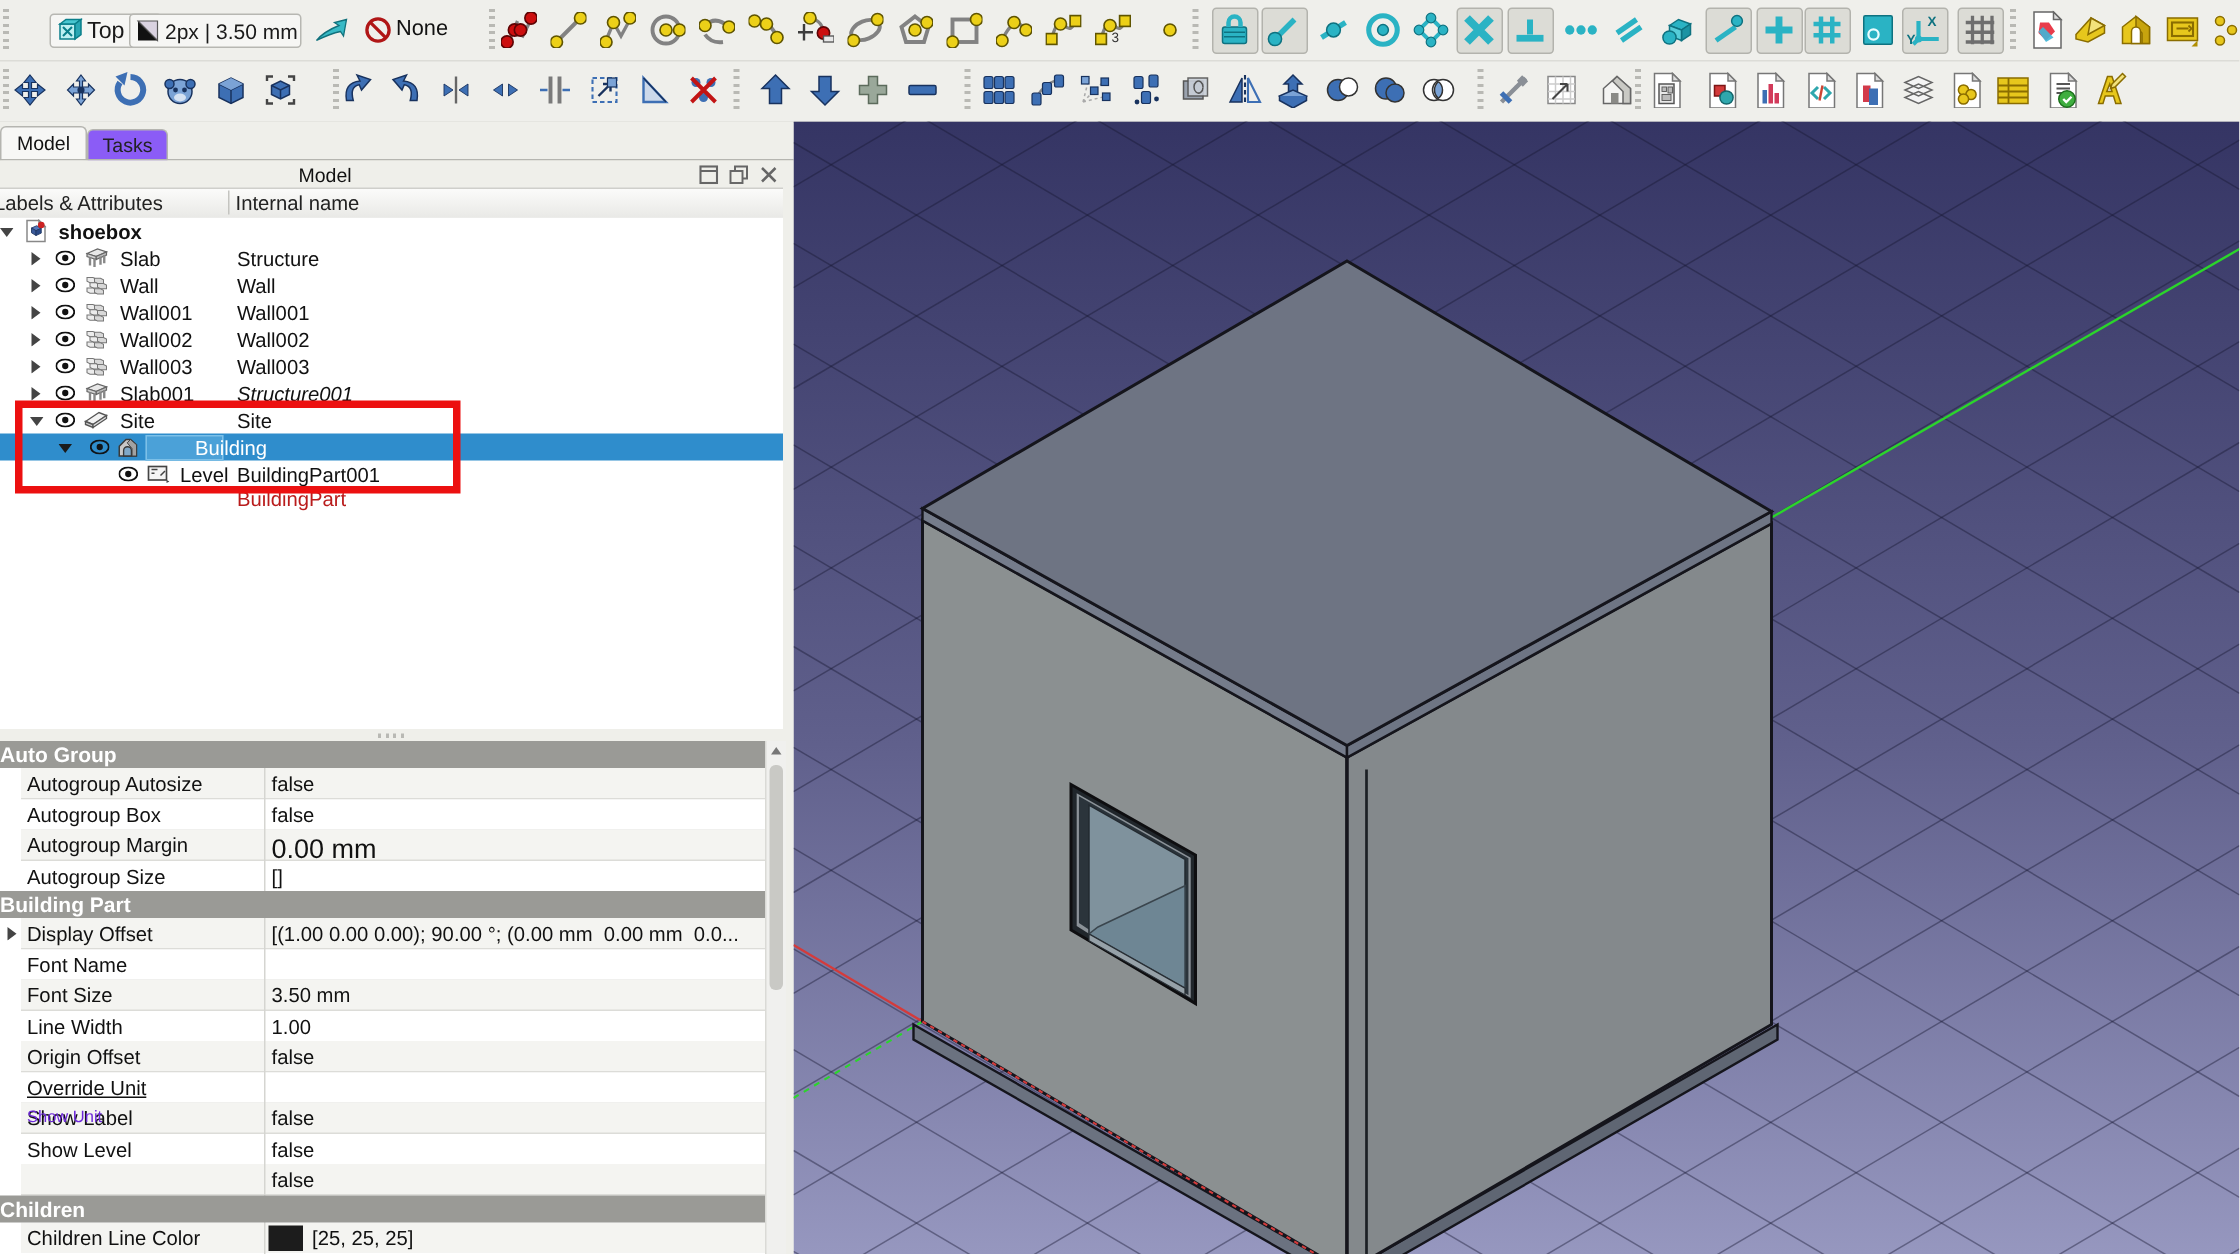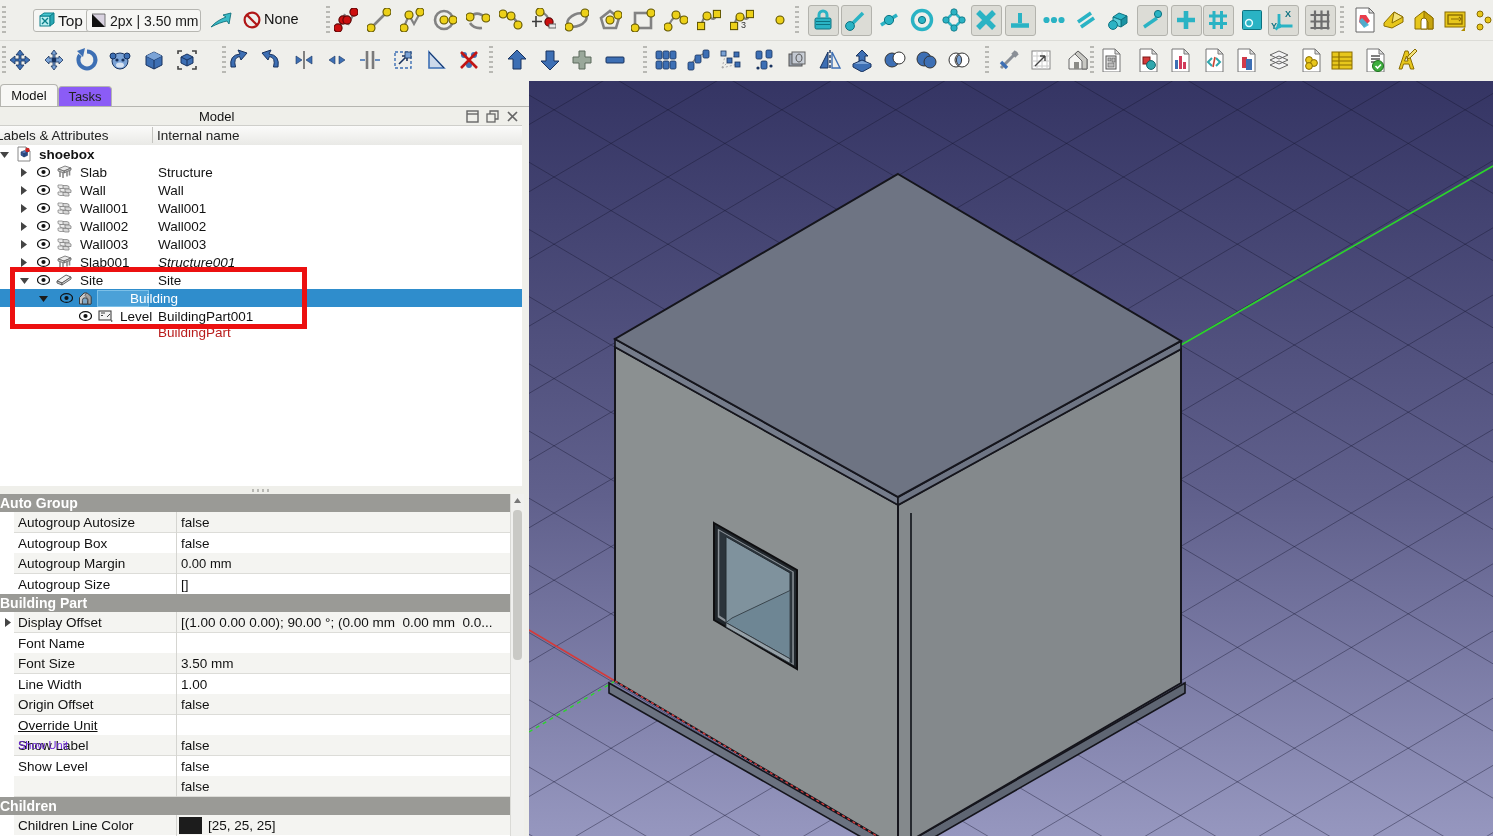--- a/index.html
+++ b/index.html
@@ -623,21 +623,21 @@
 <div class="abs" style="left:0;top:495px;width:522px;height:341px;background:#fff;overflow:hidden;"></div>
 <div class="abs" style="left:0;top:494.0px;width:510px;height:18px;background:#9a9a96;z-index:3;color:#fff;font-weight:bold;font-size:14px;line-height:18px;">Auto Group</div>
 <div class="abs" style="left:14px;top:512.0px;width:496px;height:20px;background:#f4f4f1;border-bottom:1px solid #dcdcd8;"></div>
 <div class="abs" style="left:18px;top:515.0px;font-size:13.5px;color:#111;">Autogroup Autosize</div>
 <div class="abs" style="left:181px;top:515.0px;font-size:13.5px;color:#111;white-space:nowrap;">false</div>
 <div class="abs" style="left:14px;top:532.5px;width:496px;height:20px;background:#ffffff;border-bottom:1px solid #dcdcd8;"></div>
 <div class="abs" style="left:18px;top:535.5px;font-size:13.5px;color:#111;">Autogroup Box</div>
 <div class="abs" style="left:181px;top:535.5px;font-size:13.5px;color:#111;white-space:nowrap;">false</div>
 <div class="abs" style="left:14px;top:553.0px;width:496px;height:20px;background:#f4f4f1;border-bottom:1px solid #dcdcd8;"></div>
 <div class="abs" style="left:18px;top:556.0px;font-size:13.5px;color:#111;">Autogroup Margin</div>
-<div class="abs" style="left:181px;top:556.0px;font-size:13px;color:#111;white-space:nowrap;">0.00 mm</div>
+<div class="abs" style="left:181px;top:556.0px;font-size:18px;color:#111;white-space:nowrap;">0.00 mm</div>
 <div class="abs" style="left:14px;top:573.5px;width:496px;height:20px;background:#ffffff;border-bottom:1px solid #dcdcd8;"></div>
 <div class="abs" style="left:18px;top:576.5px;font-size:13.5px;color:#111;">Autogroup Size</div>
 <div class="abs" style="left:181px;top:576.5px;font-size:13.5px;color:#111;white-space:nowrap;">[]</div>
 <div class="abs" style="left:0;top:594.0px;width:510px;height:18px;background:#9a9a96;z-index:3;color:#fff;font-weight:bold;font-size:14px;line-height:18px;">Building Part</div>
 <div class="abs" style="left:14px;top:612.0px;width:496px;height:20px;background:#f4f4f1;border-bottom:1px solid #dcdcd8;"></div>
 <svg class="ic" style="left:4px;top:618.0px" width="8" height="9" viewBox="0 0 8 9">
     <path d="M1 0 L7 4.5 L1 9 Z" fill="#444"></path>
   </svg>
 <div class="abs" style="left:18px;top:615.0px;font-size:13.5px;color:#111;">Display Offset</div>
 <div class="abs" style="left:181px;top:615.0px;font-size:13.5px;color:#111;white-space:nowrap;">[(1.00 0.00 0.00); 90.00 °; (0.00 mm&nbsp; 0.00 mm&nbsp; 0.0...</div>

